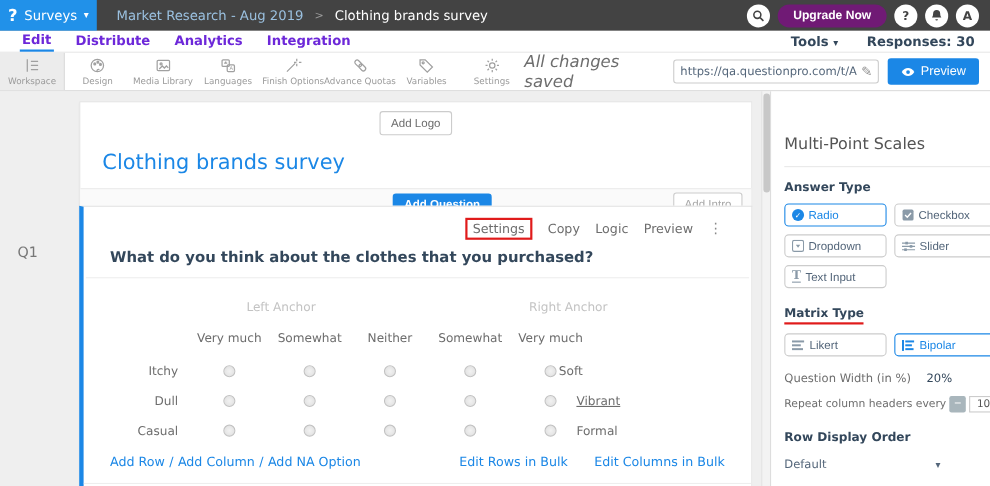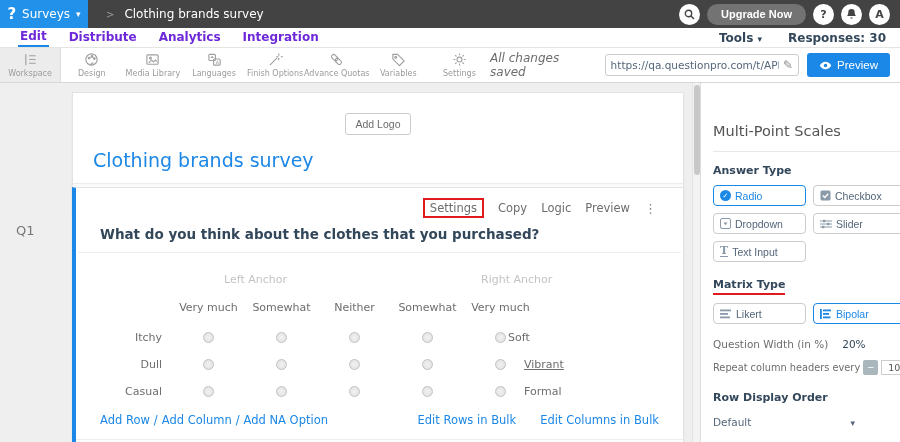--- a/index.html
+++ b/index.html
@@ -10,50 +10,50 @@
   .topbar { position:absolute; top:0; left:0; width:900px; height:28px; background:#434343; display:flex; align-items:center; }
   .brand { width:88px; height:28px; background:#2191e9; color:#fff; display:flex; align-items:center; justify-content:center; gap:6px; font-size:12px; }
   .brand .logo { font-weight:bold; font-size:15px; }
   .brand .caret { font-size:9px; }
   .breadcrumb { display:flex; align-items:center; gap:10px; padding-left:18px; font-size:12px; }
   .crumb-parent { color:#9bc1e0; }
   .crumb-sep { color:#9a9a9a; font-size:10px; }
   .crumb-current { color:#ffffff; }
   .topbar-right { margin-left:auto; display:flex; align-items:center; gap:7px; padding-right:10px; }
   .circle-btn { width:21px; height:21px; border-radius:50%; background:#ffffff; color:#434343; display:flex; align-items:center; justify-content:center; font-size:11px; font-weight:bold; }
-  .upgrade-btn { background:#737373; color:#fff; font-size:11px; font-weight:bold; border:none; border-radius:11px; height:21px; padding:0 14px; cursor:pointer; }
+  .upgrade-btn { background:#701a75; color:#fff; font-size:11px; font-weight:bold; border:none; border-radius:11px; height:21px; padding:0 14px; cursor:pointer; }
 
   
   .navrow { position:absolute; top:28px; left:0; width:900px; height:20px; background:#fff; border-bottom:1px solid #e4e4e4; display:flex; align-items:center; font-size:12px; }
   .navtab { color:#6d28d9; font-weight:600; margin-left:18px; padding:1px 2px 2px; cursor:pointer; }
   .navtab.active { border-bottom:2px solid #1b87e6; }
   .navrow-right { margin-left:auto; display:flex; align-items:center; gap:26px; padding-right:14px; }
   .tools { color:#33475b; font-weight:600; cursor:pointer; }
   .tools .caret { font-size:9px; }
   .responses { color:#33475b; font-weight:600; }
 
   
   .toolbar { position:absolute; top:48px; left:0; width:900px; height:35px; background:#fff; border-bottom:1px solid #d8d8d8; display:flex; align-items:stretch; }
   .toolitem { width:62px; display:flex; flex-direction:column; align-items:center; justify-content:center; gap:2px; cursor:pointer; }
   .toolitem.active { background:#ececec; border-right:1px solid #dcdcdc; }
   .toolitem svg { stroke:#a0a0a0; fill:none; stroke-width:1.2; }
   .toolitem .tlabel { font-size:8px; color:#9b9b9b; white-space:nowrap; }
   .toolbar-right { margin-left:auto; display:flex; align-items:center; gap:8px; padding-right:10px; }
-  .saved { font-style:italic; font-size:12px; color:#6d6d6d; }
+  .saved { font-style:italic; font-size:15px; color:#6d6d6d; }
   .urlbox { width:198px; height:22px; border:1px solid #ccc; border-radius:3px; background:#fff; display:flex; align-items:center; padding:0 5px; gap:4px; }
   .urlbox input { border:none; outline:none; flex:1; font-size:10.5px; color:#54667a; font-family:inherit; background:transparent; }
   .pencil { color:#8a8a8a; font-size:12px; cursor:pointer; }
   .preview-btn { background:#1b87e6; color:#fff; border:none; border-radius:3px; height:24px; padding:0 12px; font-size:11.5px; display:flex; align-items:center; gap:5px; cursor:pointer; }
 
   
   .canvas { position:absolute; top:83px; left:0; width:700px; height:359px; background:#efefef; }
   .qid { position:absolute; left:16px; top:140px; font-size:13px; color:#777; }
 
   .survey-card { position:absolute; left:72px; top:9px; width:612px; background:#fff; border:1px solid #e3e3e3; box-shadow:0 1px 2px rgba(0,0,0,.05); }
-  .addlogo-row { display:flex; justify-content:center; padding-top:20px; }
+  .addlogo-row { display:flex; justify-content:center; padding-top:8px; }
   .addlogo-btn { background:#fff; border:1px solid #ccc; border-radius:3px; color:#6d6d6d; font-size:10.5px; padding:4px 10px; cursor:pointer; }
   .survey-title { color:#1b87e6; font-size:19px; padding:14px 20px 12px; }
   .survey-foot { border-top:1px solid #ececec; background:#fafafa; position:relative; height:28px; display:flex; align-items:center; justify-content:center;padding-left:48px; }
   .addq-btn { background:#1b87e6; color:#fff; border:none; border-radius:3px; font-size:10.5px; font-weight:bold; padding:4px 11px; cursor:pointer; }
   .addintro-btn { position:absolute; right:8px; background:#fff; border:1px solid #ccc; border-radius:3px; color:#a8a8a8; font-size:10.5px; padding:4px 9px; cursor:pointer; }
 
   .question-card { position:absolute; left:72px; top:104px; width:612px; height:256px; background:#fff; border:1px solid #e3e3e3; border-left:4px solid #1b87e6; box-shadow:0 1px 2px rgba(0,0,0,.05); overflow:hidden; }
   .qmenu { display:flex; justify-content:flex-end; align-items:center; gap:14px; padding:10px 26px 0 0; font-size:11.5px; color:#6d6d6d; }
   .qmenu .mi { cursor:pointer; }
   .qmenu .settings-annot { border:2px solid #e01b1b; padding:1px 5px; }
@@ -112,20 +112,21 @@
 
 <div class="screen">
 
   <header class="topbar">
     <div class="brand">
       <span class="logo">?</span>
       <span>Surveys</span>
       <span class="caret">▾</span>
     </div>
     <div class="breadcrumb">
+      <span class="crumb-parent">Market Research - Aug 2019</span>
       <span class="crumb-sep">&gt;</span>
       <span class="crumb-current">Clothing brands survey</span>
     </div>
     <div class="topbar-right">
       <span class="circle-btn">
         <svg width="11" height="11" viewBox="0 0 11 11">
             <circle cx="4.5" cy="4.5" r="3.2" fill="none" stroke="#434343" stroke-width="1.4"></circle>
             <path d="M7 7l3 3" stroke="#434343" stroke-width="1.4"></path>
           </svg>
       </span>

